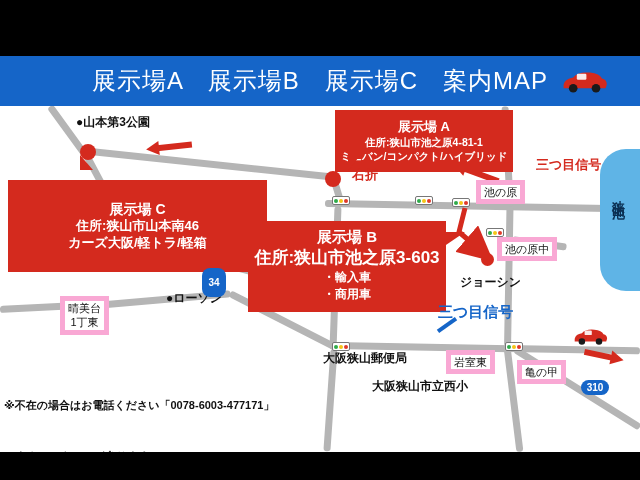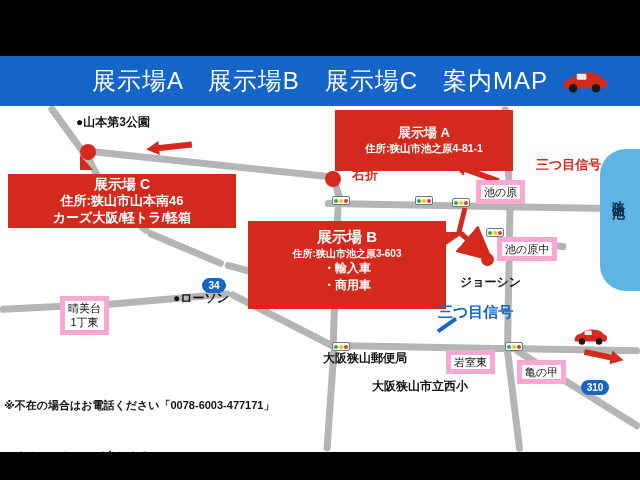--- a/index.html
+++ b/index.html
@@ -17,29 +17,29 @@
   .road{position:absolute;height:7px;background:#b5b5b5;transform-origin:left center;border-radius:3px}
   .lake{position:absolute;left:600px;top:43px;width:44px;height:142px;background:#5fb4e6;
     border-radius:26px 0 0 26px}
   .vtext{position:absolute;writing-mode:vertical-rl;font-weight:bold;font-size:13px;color:#0b2f52;letter-spacing:3px}
   .dot{position:absolute;border-radius:50%;background:#d42a1e}
   .signal{position:absolute;width:18px;height:9px;background:#fff;border:1px solid #777;border-radius:2px;
     display:flex;align-items:center;justify-content:center;gap:1px}
   .signal i{width:4px;height:4px;border-radius:50%;display:block}
   .sg{background:#2faa4a}.sy{background:#f5c518}.sr{background:#e03a2a}
   .callout{position:absolute;background:#d42a1e;color:#fff;text-align:center;font-weight:bold;
-    padding:15px 2px;line-height:1.3}
+    padding:9px 2px;line-height:1.3}
   .callout .t{font-size:13px}
   .co-a{left:335px;top:4px;width:178px}
   .co-a .s{font-size:10.5px}
   .co-b{left:248px;top:115px;width:198px;padding-top:6px}
   .co-b .t{font-size:15px}
-  .co-b .s{font-size:10px}
+  .co-b .s{font-size:17px}
   .co-b .it{font-size:12px;line-height:1.45}
-  .co-c{left:8px;top:68px;width:228px;padding:1px 2px}
+  .co-c{left:8px;top:74px;width:259px;padding:20px 2px}
   .co-c .t{font-size:14px}
   .co-c .s{font-size:13px}
   .ptr{position:absolute;width:0;height:0}
   .ptr-a{left:348px;top:47px;border-top:18px solid #d42a1e;border-right:14px solid transparent}
   .ptr-c{left:80px;top:49px;border-bottom:15px solid #d42a1e;border-right:13px solid transparent}
   .ptr-b{left:443px;top:126px;border-left:22px solid #d42a1e;border-bottom:15px solid transparent}
   .ptext{position:absolute;font-weight:bold;font-size:12px;color:#111;white-space:nowrap}
   .redtext{position:absolute;font-weight:bold;font-size:13px;color:#d42a1e;white-space:nowrap}
   .maplabel{position:absolute;background:#fff;border:5px solid #f9a8d4;font-size:11px;font-weight:normal;
     color:#111;padding:0 3px;line-height:1.3;white-space:nowrap;text-align:center}
@@ -148,20 +148,21 @@
         <marker id="ah" markerWidth="7" markerHeight="7" refX="3.5" refY="3.5" orient="auto">
           <path d="M0,0 L7,3.5 L0,7 z" fill="#d42a1e"></path>
         </marker>
       </defs>
       <polyline points="17,6 11,30 32,48" fill="none" stroke="#d42a1e" stroke-width="5" marker-end="url(#ah)"></polyline>
     </svg>
 
     <div class="callout co-a">
       <div class="t">展示場 A</div>
       <div class="s">住所:狭山市池之原4-81-1</div>
+      <div class="s">ミニバン/コンパクト/ハイブリッド</div>
     </div>
     <div class="ptr ptr-a"></div>
 
     <div class="callout co-c">
       <div class="t">展示場 C</div>
       <div class="s">住所:狭山市山本南46</div>
       <div class="s">カーズ大阪/軽トラ/軽箱</div>
     </div>
     <div class="ptr ptr-c"></div>
 
@@ -170,34 +171,34 @@
       <div class="s">住所:狭山市池之原3-603</div>
       <div class="it">・輸入車</div>
       <div class="it">・商用車</div>
     </div>
     <div class="ptr ptr-b"></div>
 
     <div class="ptext" style="left:76px;top:8px">●山本第3公園</div>
     <div class="redtext" style="left:352px;top:60px">右折</div>
     <div class="redtext" style="left:536px;top:50px">三つ目信号</div>
     <div class="ptext" style="left:460px;top:168px">ジョーシン</div>
-    <div class="ptext" style="left:173px;top:184px">●ローソン</div>
+    <div class="ptext" style="left:166px;top:184px">●ローソン</div>
     <div class="ptext" style="left:323px;top:244px">大阪狭山郵便局</div>
     <div class="ptext" style="left:372px;top:272px">大阪狭山市立西小</div>
 
     <div class="maplabel" style="left:476px;top:74px">池の原</div>
     <div class="maplabel" style="left:497px;top:131px">池の原中</div>
     <div class="maplabel" style="left:60px;top:190px">
       <div>晴美台</div>
       <div>1丁東</div>
     </div>
     <div class="maplabel" style="left:446px;top:244px">岩室東</div>
     <div class="maplabel" style="left:517px;top:254px">亀の甲</div>
 
-    <div class="shield" style="left:202px;top:172px;width:24px;height:15px">34</div>
+    <div class="shield" style="left:202px;top:162px;width:24px;height:29px">34</div>
     <div class="shield" style="left:581px;top:274px;width:28px;height:15px">310</div>
 
     <div class="cars">三つ目信号</div>
     <div class="cars-ptr"></div>
 
     <svg class="mapcar" viewBox="0 0 40 22">
       <path d="M3 14 q1 -5 8 -6 q4 -5 14 -4 q8 1 10 5 q4 1 4 5 l-1 3 h-35 z" fill="#d42a1e"></path>
       <rect x="14" y="5" width="8" height="5" rx="1" fill="#fff" opacity="0.9"></rect>
       <circle cx="11" cy="17" r="3.6" fill="#1a1a1a"></circle>
       <circle cx="30" cy="17" r="3.6" fill="#1a1a1a"></circle>

